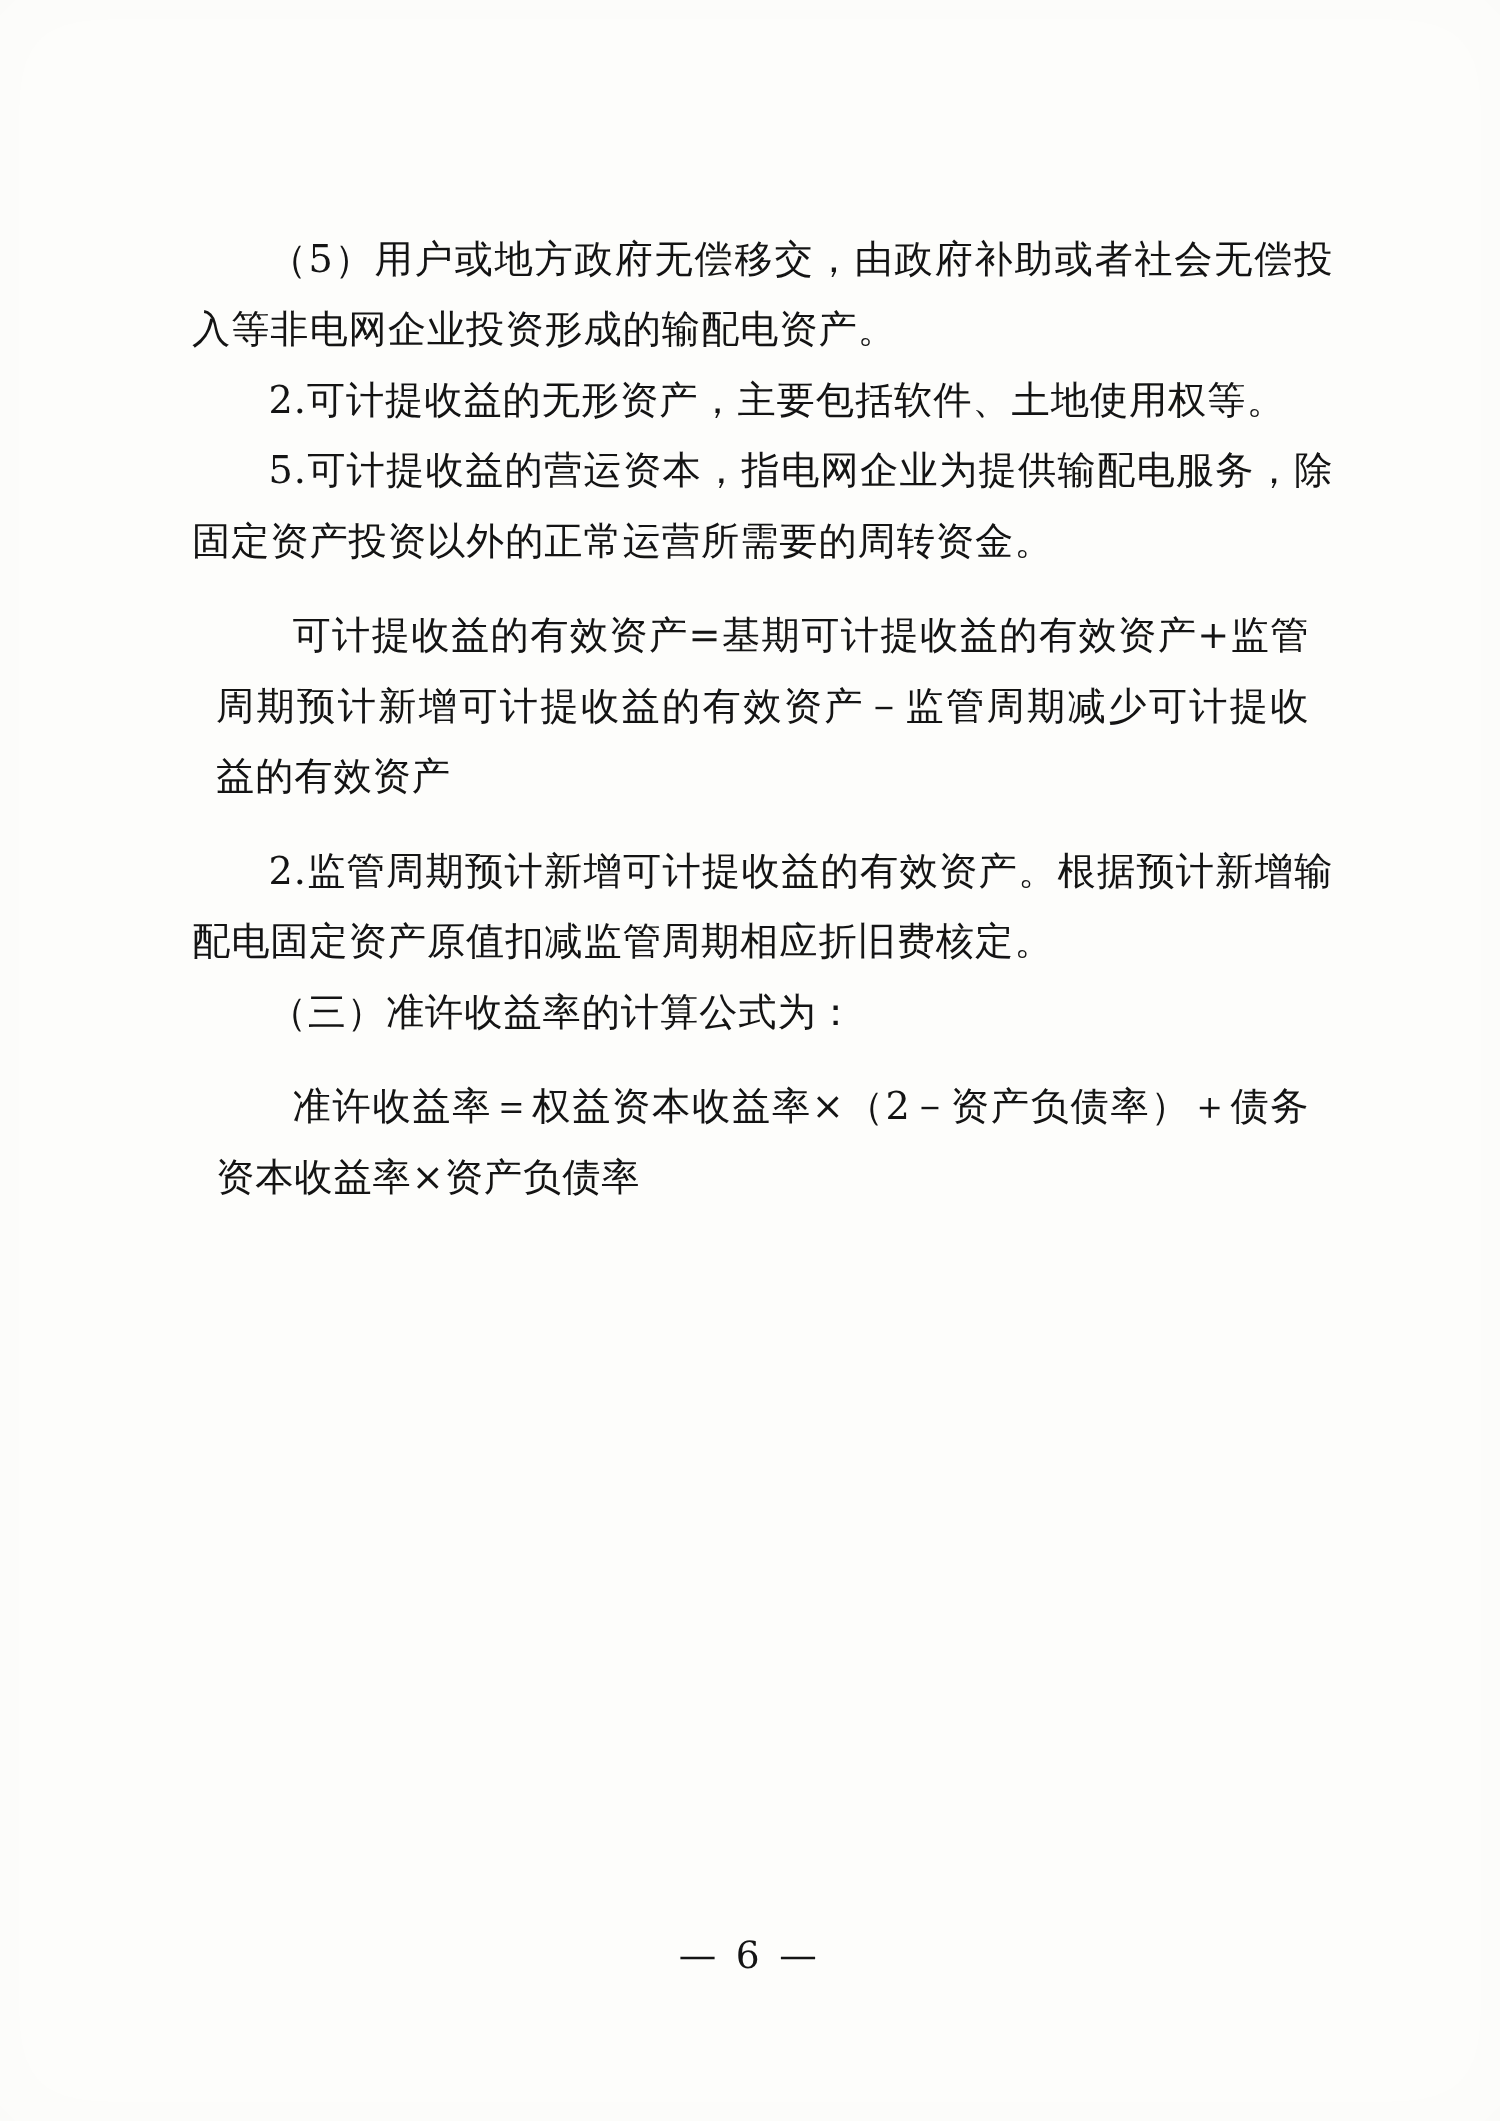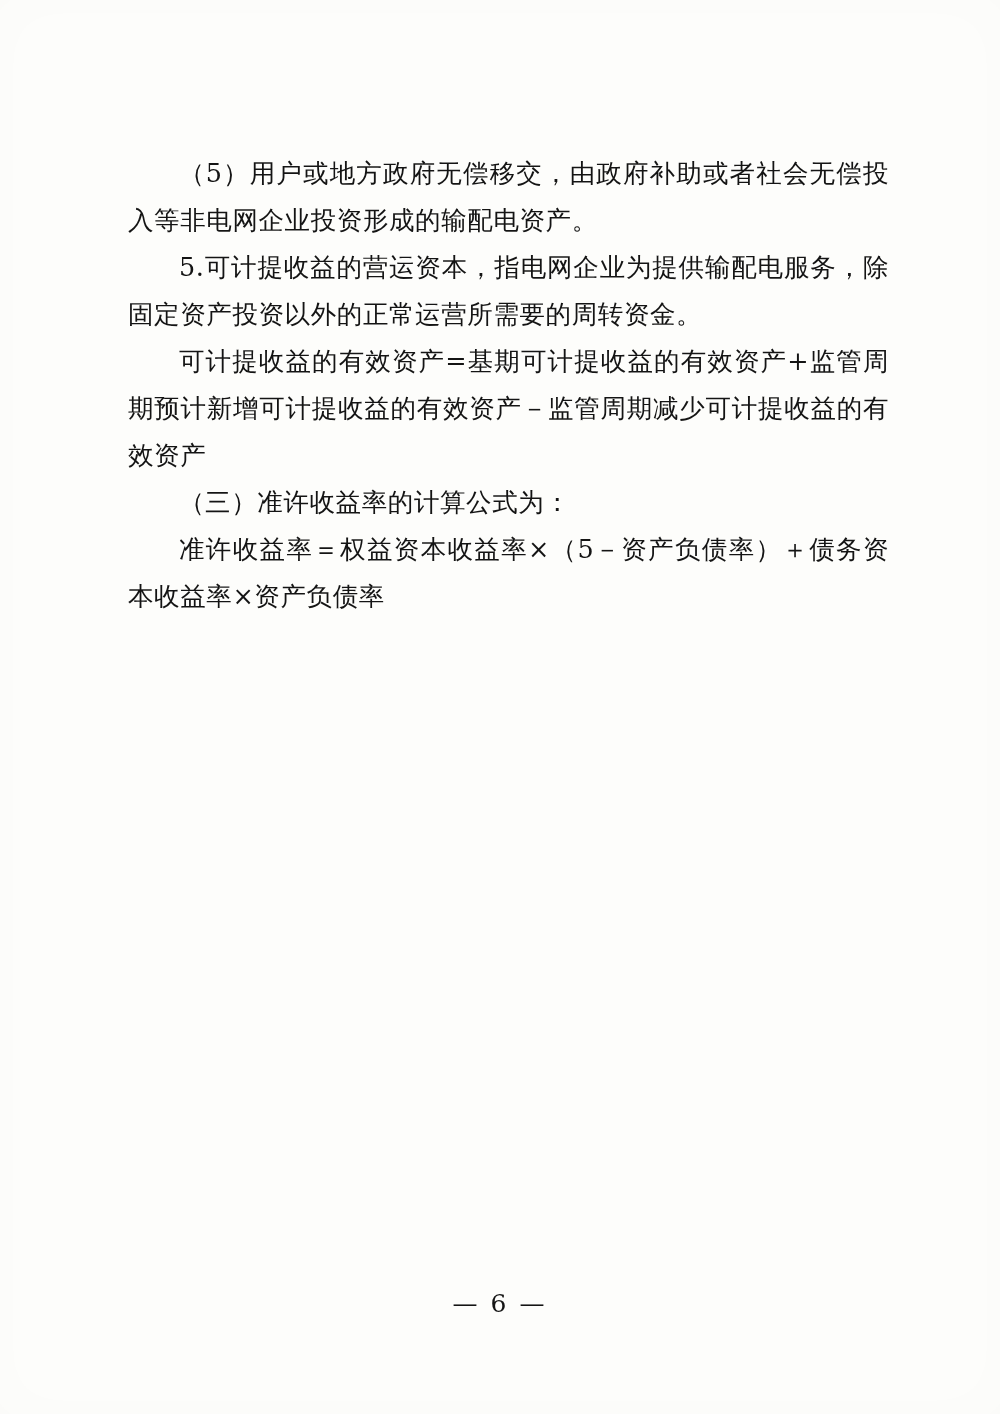--- a/index.html
+++ b/index.html
@@ -29,21 +29,21 @@
     text-align: justify;
     text-justify: inter-ideograph;
     color: #141414;
   }
   .para {
     margin: 0;
     text-indent: 2em;
     white-space: normal;
   }
   .formula {
-    margin: 0;
+    margin: 16px;
     text-indent: 2em;
     line-height: 47px;
   }
   .page-number {
     position: absolute;
     left: 0;
     right: 0;
     bottom: 96px;
     text-align: center;
     font-size: 25px;
@@ -63,22 +63,24 @@
   }
 </style>
 </head>
 <body>
 
 <div class="page">
   <div class="paper-edge"></div>
 
   <div class="doc-body">
     <p class="para">（5）用户或地方政府无偿移交，由政府补助或者社会无偿投入等非电网企业投资形成的输配电资产。</p>
+    <p class="para">2.可计提收益的无形资产，主要包括软件、土地使用权等。</p>
     <p class="para">5.可计提收益的营运资本，指电网企业为提供输配电服务，除固定资产投资以外的正常运营所需要的周转资金。</p>
     <p class="formula">可计提收益的有效资产=基期可计提收益的有效资产+监管周期预计新增可计提收益的有效资产－监管周期减少可计提收益的有效资产</p>
+    <p class="para">2.监管周期预计新增可计提收益的有效资产。根据预计新增输配电固定资产原值扣减监管周期相应折旧费核定。</p>
     <p class="para">（三）准许收益率的计算公式为：</p>
-    <p class="formula">准许收益率＝权益资本收益率×（5－资产负债率）＋债务资本收益率×资产负债率</p>
+    <p class="formula">准许收益率＝权益资本收益率×（2－资产负债率）＋债务资本收益率×资产负债率</p>
   </div>
 
   <div class="page-number">
     <span class="dash">—</span><span>6</span><span class="dash">—</span>
   </div>
 </div>
 
 </body></html>

